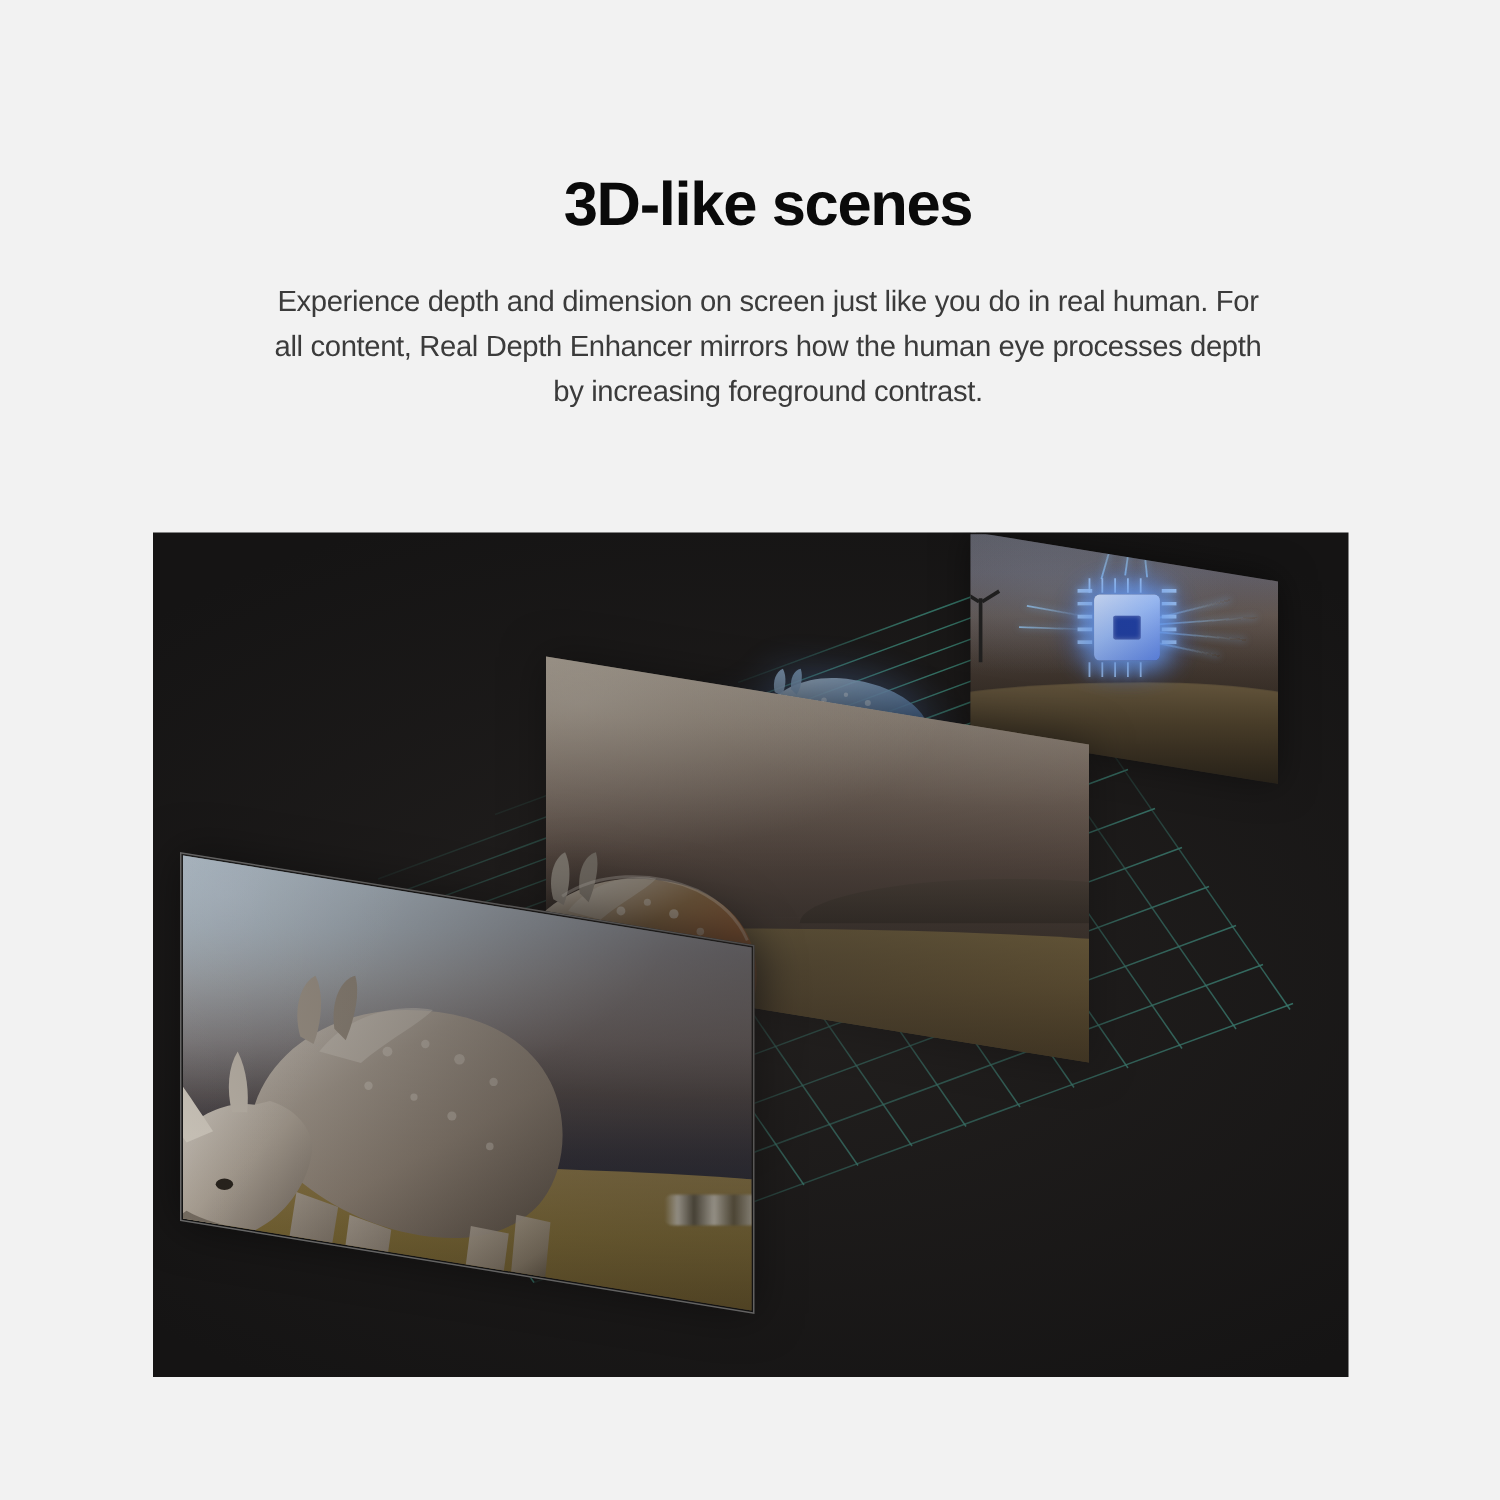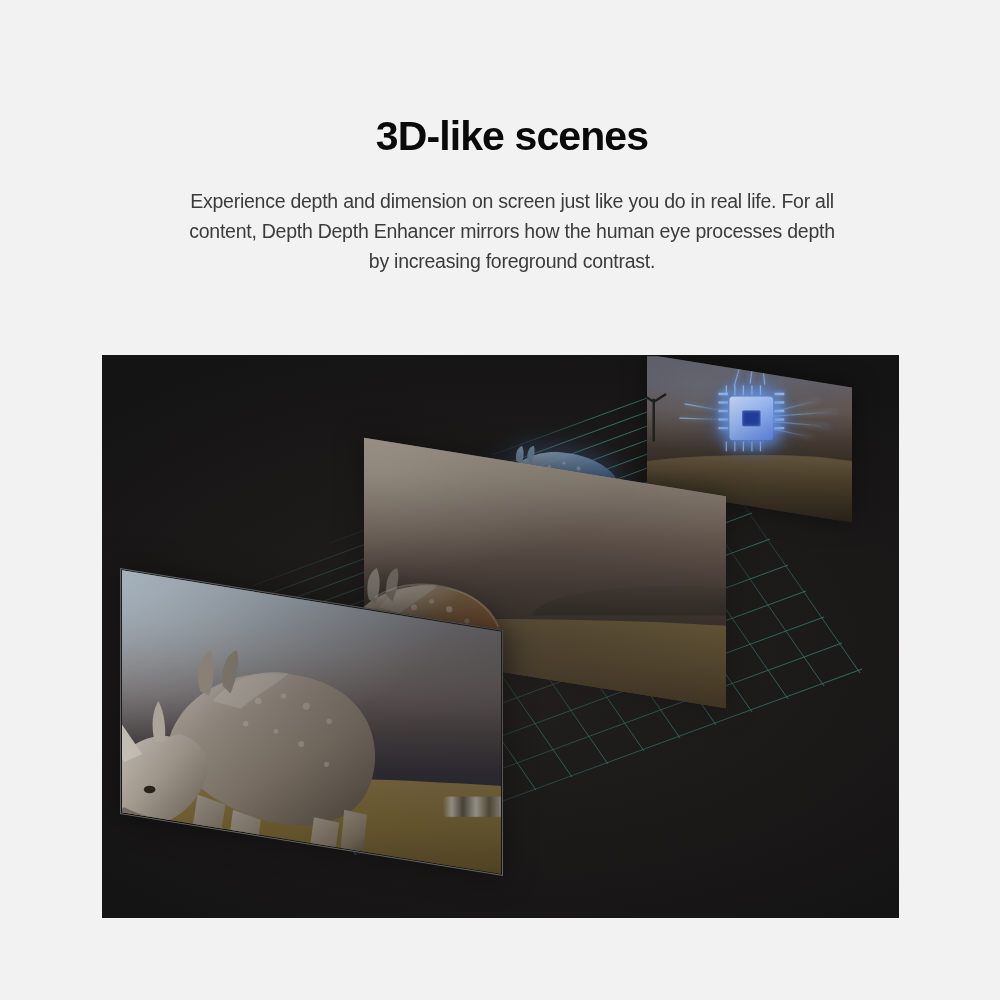--- a/index.html
+++ b/index.html
@@ -344,21 +344,21 @@
     pointer-events: none;
   }
 </style>
 </head>
 <body>
 
 <div class="page">
 
   <div class="text-block">
     <h1 class="headline">3D-like scenes</h1>
-    <p class="subcopy">Experience depth and dimension on screen just like you do in real life. For all content, Depth Depth Enhancer mirrors how the human eye processes depth by increasing foreground contrast.</p>
+    <p class="subcopy">Experience depth and dimension on screen just like you do in real human. For all content, Real Depth Enhancer mirrors how the human eye processes depth by increasing foreground contrast.</p>
   </div>
 
   <div class="hero">
     <div class="stage">
 
       <svg class="grid-svg" viewBox="0 0 797 563" preserveAspectRatio="none">
         <defs>
           <linearGradient id="gFade" x1="0" y1="0" x2="1" y2="0">
             <stop offset="0" stop-color="#2c6157" stop-opacity="0.25"></stop>
             <stop offset="0.45" stop-color="#3a8c7c" stop-opacity="0.85"></stop>

